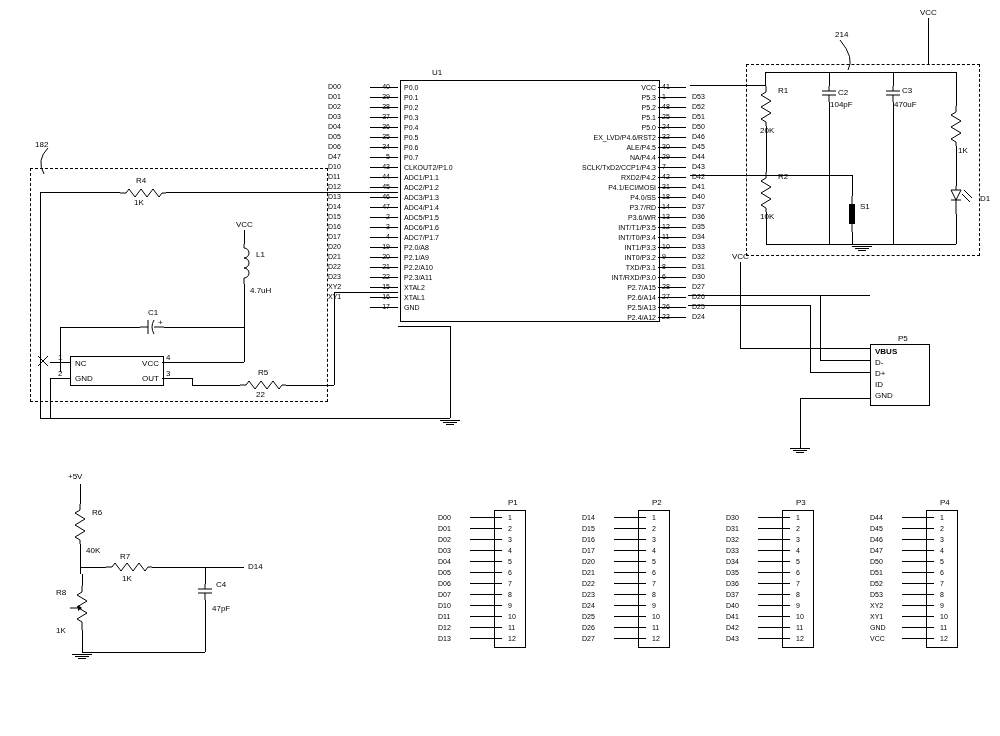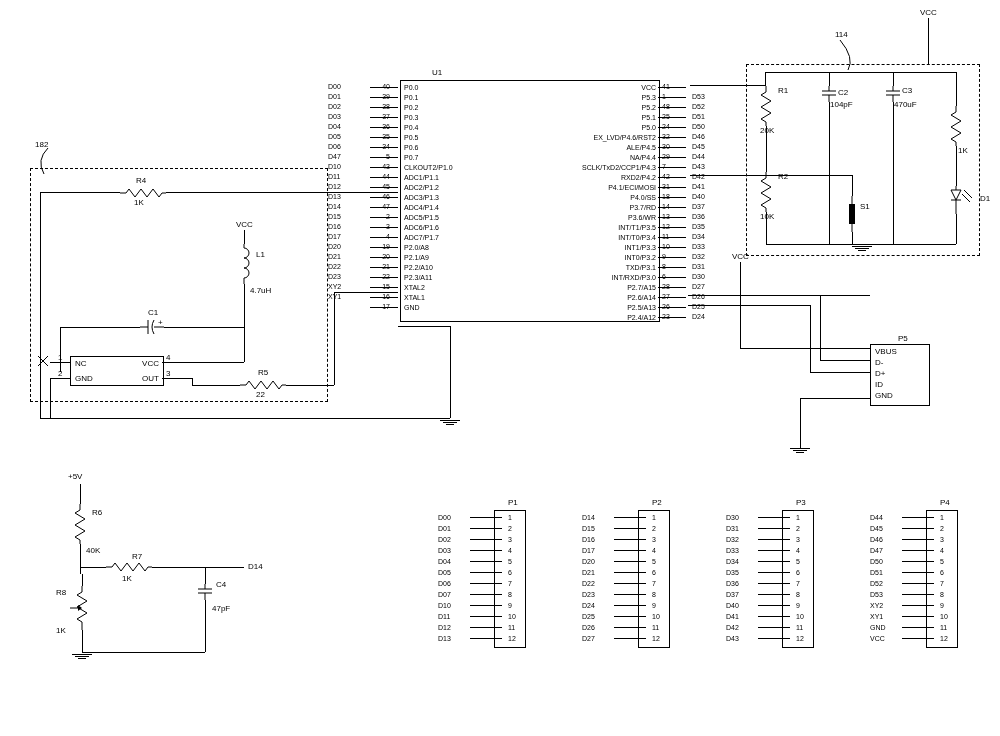--- a/index.html
+++ b/index.html
@@ -224,21 +224,21 @@
       <div class="hline" style="position: absolute; top: 175px; left: 0px; width: 28px;"></div>
       <div class="hline" style="position: absolute; top: 185px; left: 0px; width: 28px;"></div>
       <div class="hline" style="position: absolute; top: 195px; left: 0px; width: 28px;"></div>
       <div class="hline" style="position: absolute; top: 205px; left: 0px; width: 28px;"></div>
       <div class="hline" style="position: absolute; top: 215px; left: 0px; width: 28px;"></div>
       <div class="hline" style="position: absolute; top: 225px; left: 0px; width: 28px;"></div>
       <div class="hline" style="position: absolute; top: 235px; left: 0px; width: 28px;"></div>
     </div>
 
 <div class="a d" style="left:746px;top:64px;width:232px;height:190px"></div>
-<div class="a" style="left:835px;top:30px"><span>114</span></div>
+<div class="a" style="left:835px;top:30px"><span>214</span></div>
 <div class="a" style="left:840px;top:40px;width:55px;height:38px">
   <svg class="icon" width="55" height="38">
         <path d="M0 0 Q15 18 8 30" stroke="#000" fill="none"></path>
       </svg>
 </div>
 
 <div class="a" style="left:920px;top:8px"><span>VCC</span></div>
 <div class="a vline" style="left:928px;top:18px;height:46px"></div>
 <div class="a hline" style="left:690px;top:85px;width:75px"></div>
 <div class="a vline" style="left:765px;top:72px;height:14px"></div>
@@ -426,21 +426,21 @@
 <div class="a hline" style="left:740px;top:348px;width:130px"></div>
 <div class="a hline" style="left:688px;top:295px;width:182px"></div>
 <div class="a vline" style="left:820px;top:295px;height:65px"></div>
 <div class="a hline" style="left:820px;top:360px;width:50px"></div>
 <div class="a hline" style="left:688px;top:305px;width:122px"></div>
 <div class="a vline" style="left:810px;top:305px;height:67px"></div>
 <div class="a hline" style="left:810px;top:372px;width:60px"></div>
 <div class="a" style="left:898px;top:334px"><span>P5</span></div>
 <div class="a box" style="left:870px;top:344px;width:58px;height:60px">
   <div id="p5-pins" style="padding:2px 4px">
-        <div style="height: 11px; font-size: 8px;">VBUS</div>
+        <div style="height: 11px; font-size: 8px; font-weight: bold;">VBUS</div>
         <div style="height: 11px; font-size: 8px;">D-</div>
         <div style="height: 11px; font-size: 8px;">D+</div>
         <div style="height: 11px; font-size: 8px;">ID</div>
         <div style="height: 11px; font-size: 8px;">GND</div>
       </div>
 </div>
 <div class="a vline" style="left:800px;top:398px;height:50px"></div>
 <div class="a hline" style="left:800px;top:398px;width:70px"></div>
 <div class="a gnd" style="left:790px;top:448px">
       <div class="bar1"></div>
@@ -453,21 +453,21 @@
 
 <div class="a" style="left:92px;top:508px"><span>R6</span></div>
 <div class="a" style="left:86px;top:546px"><span>40K</span></div>
 <div class="a" style="left:74px;top:504px">
   <svg class="icon" width="12" height="40">
         <path d="M6 0 L6 6 L1 9 L11 15 L1 21 L11 27 L1 33 L6 36 L6 40" stroke="#000" fill="none"></path>
       </svg>
 </div>
 <div class="a vline" style="left:80px;top:544px;height:30px"></div>
 
-<div class="a" style="left:132px;top:552px"><span>R7</span></div>
+<div class="a" style="left:120px;top:552px"><span>R7</span></div>
 <div class="a" style="left:122px;top:574px"><span>1K</span></div>
 <div class="a" style="left:106px;top:562px">
   <svg class="icon" width="46" height="10">
         <path d="M0 5 L6 5 L9 1 L15 9 L21 1 L27 9 L33 1 L39 9 L42 5 L46 5" stroke="#000" fill="none"></path>
       </svg>
 </div>
 <div class="a hline" style="left:80px;top:567px;width:26px"></div>
 <div class="a hline" style="left:152px;top:567px;width:92px"></div>
 <div class="a" style="left:248px;top:562px"><span>D14</span></div>
 

